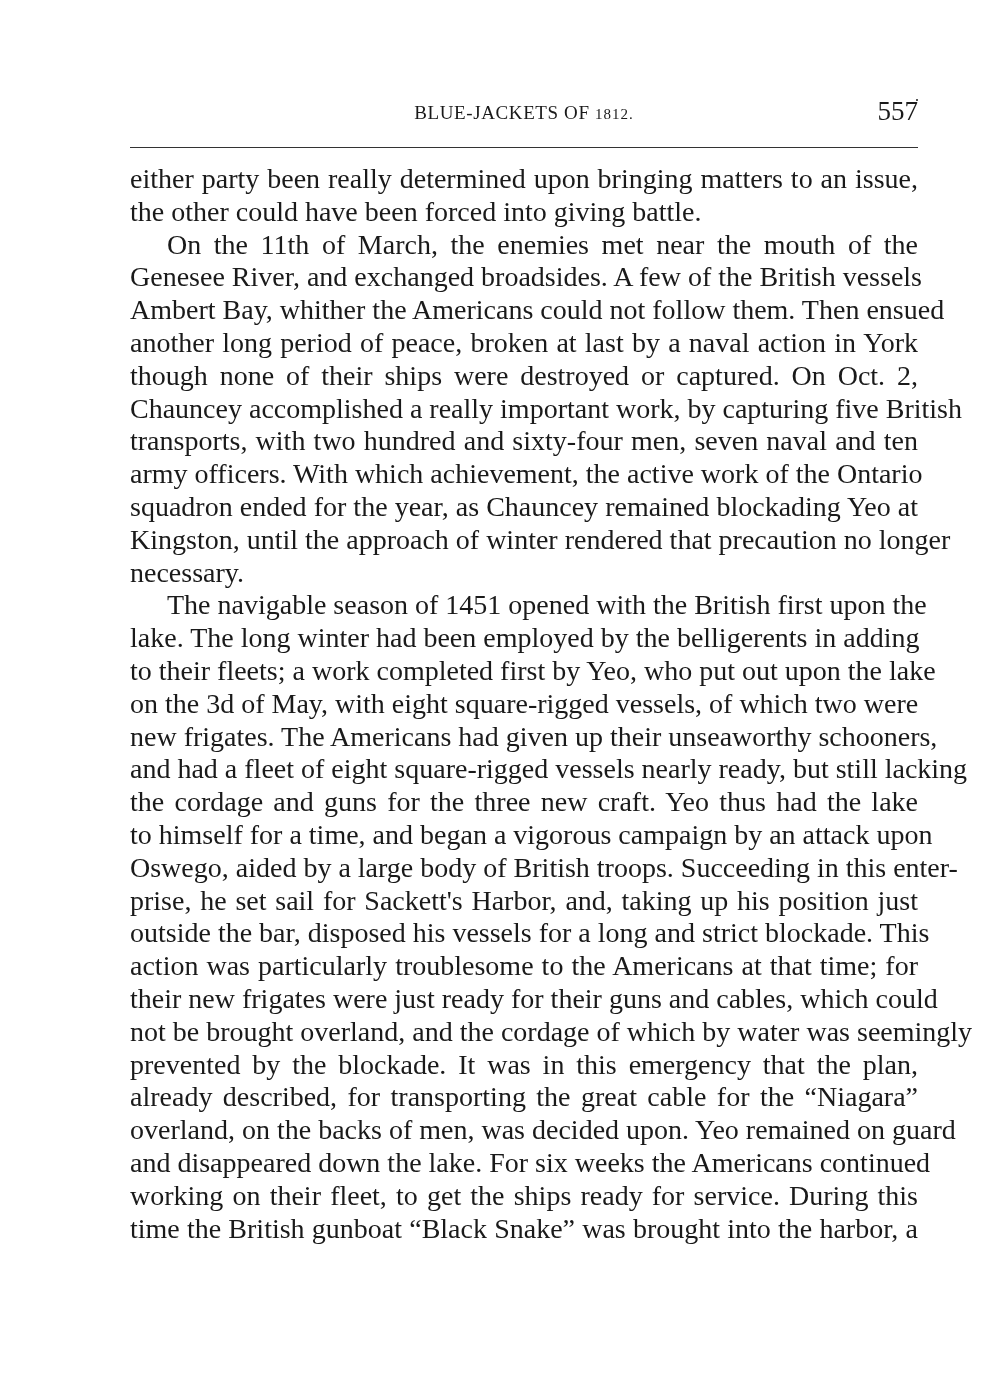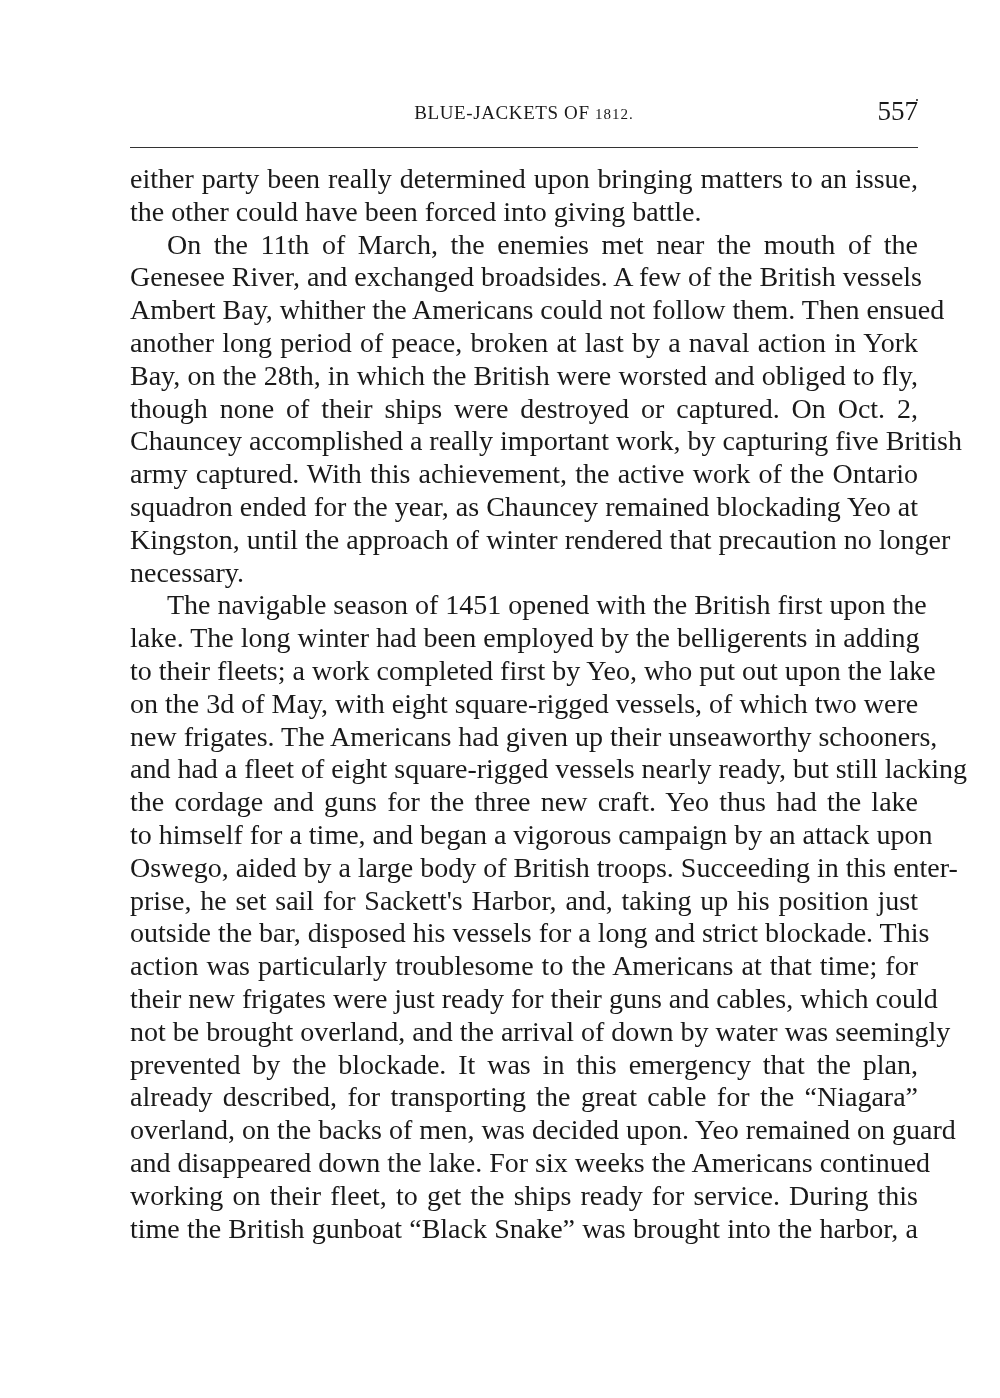--- a/index.html
+++ b/index.html
@@ -55,42 +55,42 @@
 
   <div class="body-text">
 
     <span class="line">either party been really determined upon bringing matters to an issue,</span>
     <span class="line last">the other could have been forced into giving battle.</span>
 
     <span class="line indent">On the 11th of March, the enemies met near the mouth of the</span>
     <span class="line">Genesee River, and exchanged broadsides.  A few of the British vessels</span>
     <span class="line">Ambert Bay, whither the Americans could not follow them.  Then ensued</span>
     <span class="line">another long period of peace, broken at last by a naval action in York</span>
-    <span class="line">Bay, on the 28th, in which the British were worsted and obliged to fly,</span>
     <span class="line">though none of their ships were destroyed or captured.  On Oct. 2,</span>
     <span class="line">Chauncey accomplished a really important work, by capturing five British</span>
-    <span class="line">army captured.  With this achievement, the active work of the Ontario</span>
+    <span class="line">transports, with two hundred and sixty-four men, seven naval and ten</span>
+    <span class="line">army officers.  With which achievement, the active work of the Ontario</span>
     <span class="line">squadron ended for the year, as Chauncey remained blockading Yeo at</span>
     <span class="line">Kingston, until the approach of winter rendered that precaution no longer</span>
     <span class="line last">necessary.</span>
 
     <span class="line indent">The navigable season of 1451 opened with the British first upon the</span>
     <span class="line">lake.  The long winter had been employed by the belligerents in adding</span>
     <span class="line">to their fleets; a work completed first by Yeo, who put out upon the lake</span>
     <span class="line">on the 3d of May, with eight square-rigged vessels, of which two were</span>
     <span class="line">new frigates.  The Americans had given up their unseaworthy schooners,</span>
     <span class="line">and had a fleet of eight square-rigged vessels nearly ready, but still lacking</span>
     <span class="line">the cordage and guns for the three new craft.  Yeo thus had the lake</span>
     <span class="line">to himself for a time, and began a vigorous campaign by an attack upon</span>
     <span class="line">Oswego, aided by a large body of British troops.  Succeeding in this enter-</span>
     <span class="line">prise, he set sail for Sackett's Harbor, and, taking up his position just</span>
     <span class="line">outside the bar, disposed his vessels for a long and strict blockade.  This</span>
     <span class="line">action was particularly troublesome to the Americans at that time; for</span>
     <span class="line">their new frigates were just ready for their guns and cables, which could</span>
-    <span class="line">not be brought overland, and the arrival of down by water was seemingly</span>
+    <span class="line">not be brought overland, and the cordage of which by water was seemingly</span>
     <span class="line">prevented by the blockade.  It was in this emergency that the plan,</span>
     <span class="line">already described, for transporting the great cable for the “Niagara”</span>
     <span class="line">overland, on the backs of men, was decided upon.  Yeo remained on guard</span>
     <span class="line">and disappeared down the lake.  For six weeks the Americans continued</span>
     <span class="line">working on their fleet, to get the ships ready for service.  During this</span>
     <span class="line">time the British gunboat “Black Snake” was brought into the harbor, a</span>
   </div>
 </div>
 
 </body></html>

